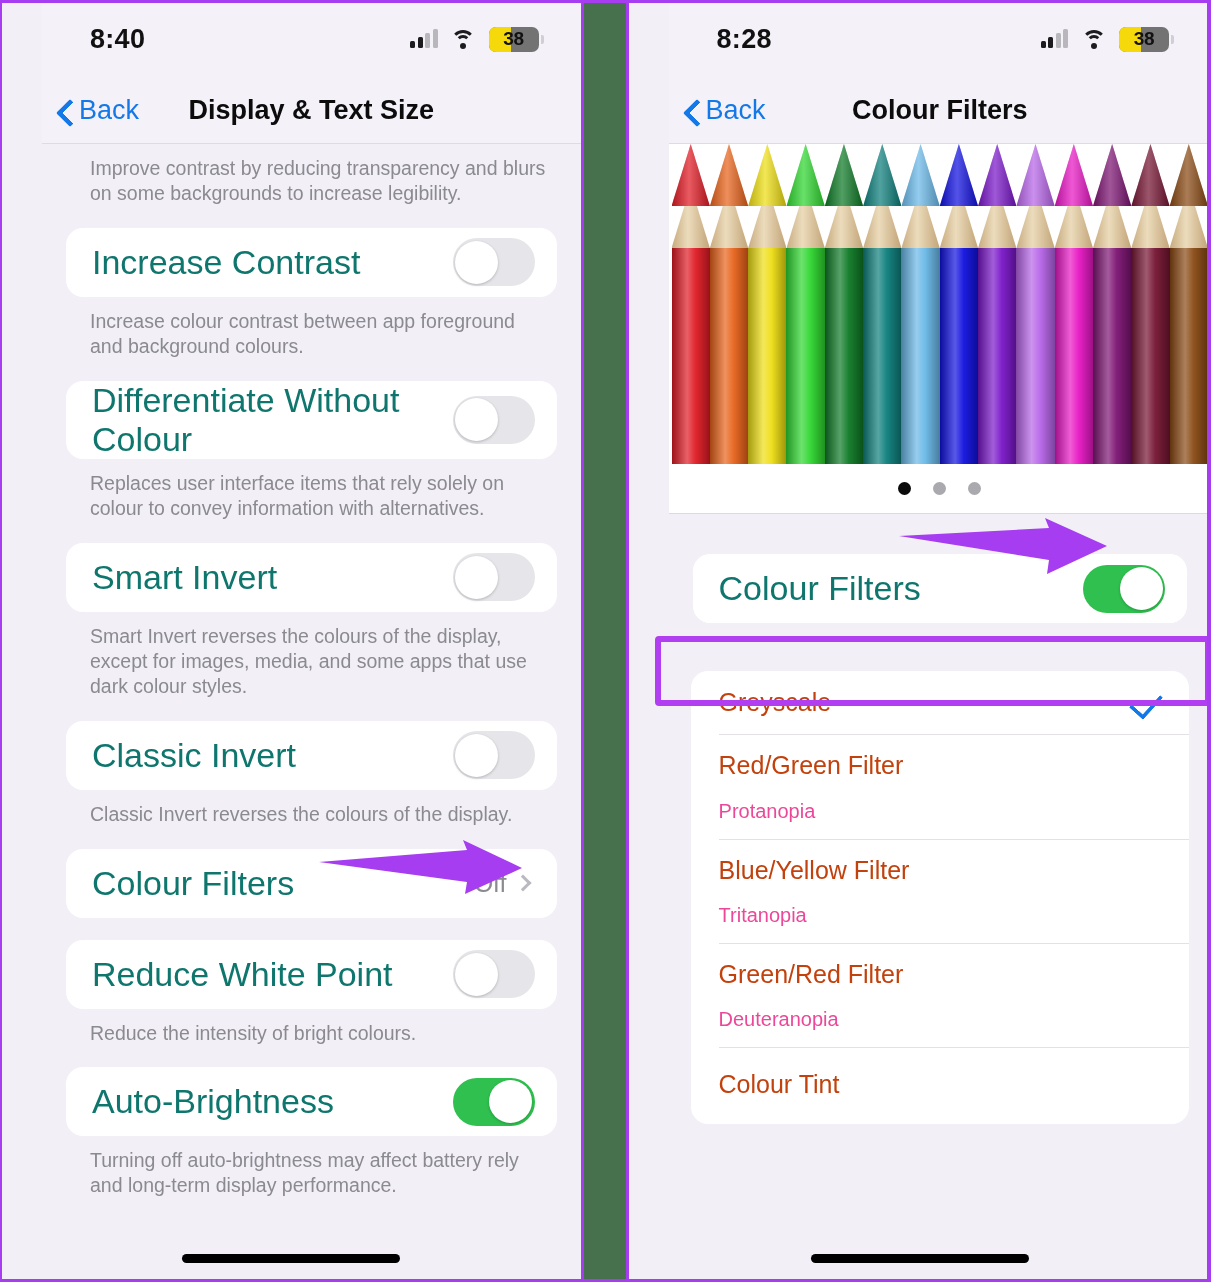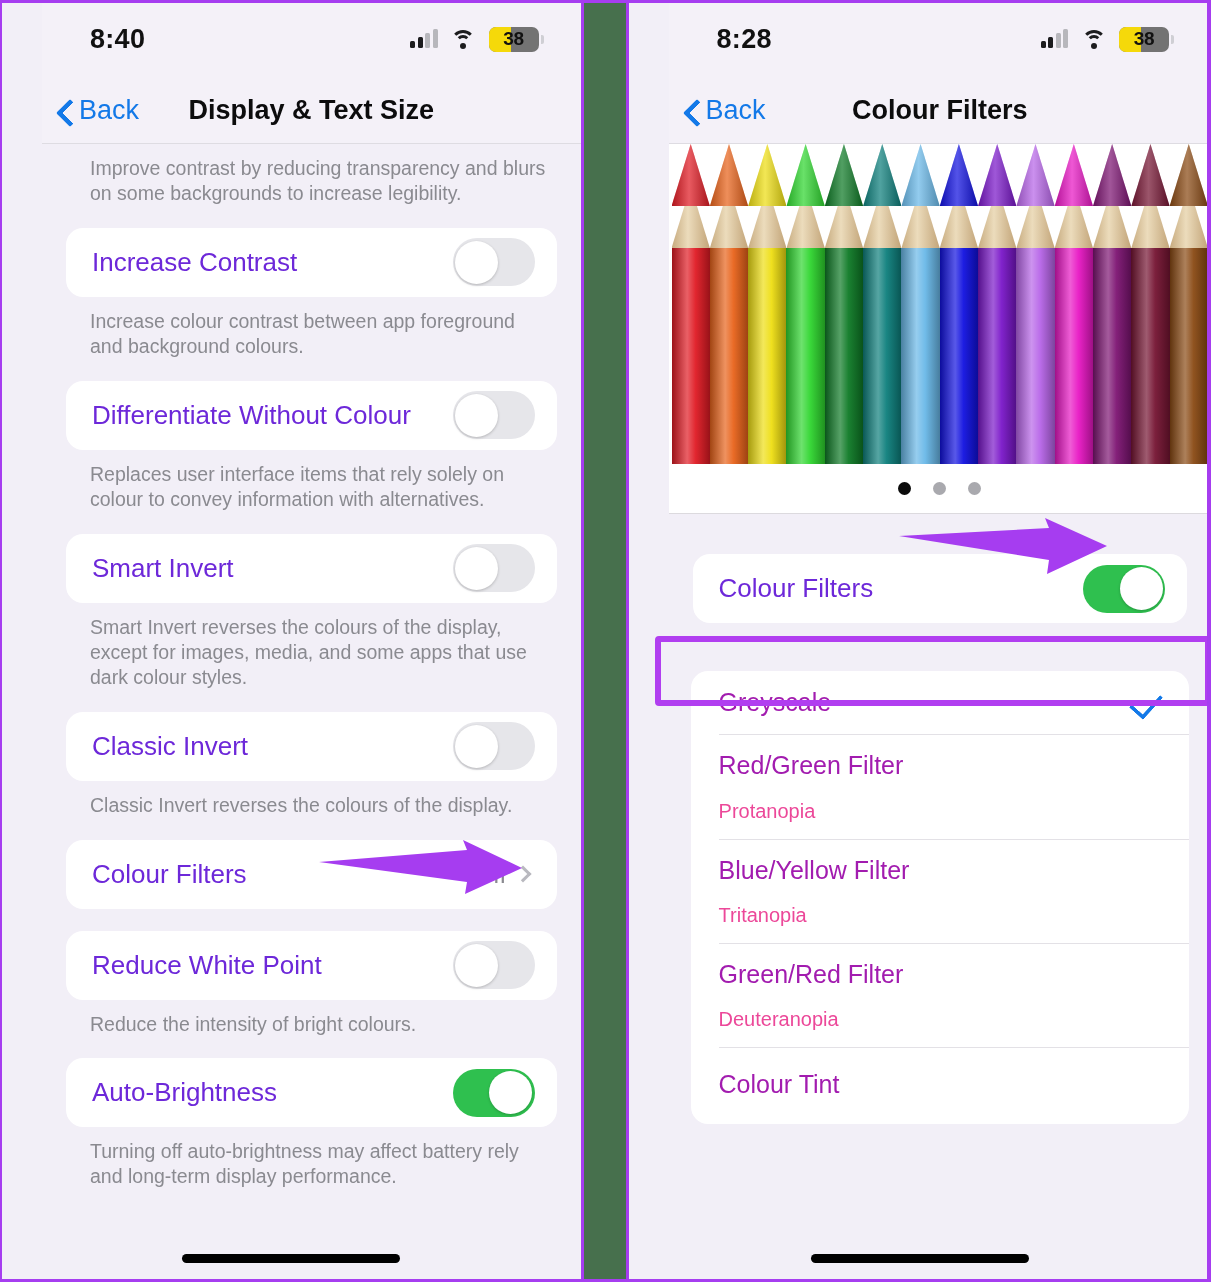--- a/index.html
+++ b/index.html
@@ -119,21 +119,21 @@
   .card {
     background: #ffffff;
     margin: 22px 24px 0 24px;
     border-radius: 17px;
     min-height: 69px;
     display: flex; align-items: center;
     padding: 0 22px 0 26px;
     cursor: pointer;
   }
   .card .row-label {
-    font-size: 26px; color: #6d28d9; flex: 1;
+    font-size: 34px; color: #0f766e; flex: 1;
   }
   .card .row-value {
     font-size: 25px; color: #8a8a90; margin-right: 10px;
   }
   .chev-right {
     width: 12px; height: 12px;
     border-top: 3px solid #b9b9bf; border-right: 3px solid #b9b9bf;
     transform: rotate(45deg); margin-right: 6px;
   }
 
@@ -210,21 +210,21 @@
   .opt-row {
     padding: 16px 26px 16px 28px;
     display: flex; align-items: center; cursor: pointer;
     position: relative;
   }
   .opt-row + .opt-row::before {
     content: ""; position: absolute; left: 28px; right: 0; top: 0;
     height: 1px; background: #e3e1e6;
   }
   .opt-texts { flex: 1; }
-  .opt-title { font-size: 25px; color: #a21caf; line-height: 1.25; }
+  .opt-title { font-size: 25px; color: #c2410c; line-height: 1.25; }
   .opt-sub { font-size: 20px; color: #ec4899; margin-top: 18px; }
   .check {
     width: 26px; height: 15px; position: relative; margin-right: 6px;
   }
   .check::before {
     content: ""; position: absolute; left: 0; top: -2px;
     width: 26px; height: 15px;
     border-left: 4px solid #1379e8; border-bottom: 4px solid #1379e8;
     transform: rotate(-48deg); border-radius: 1px;
   }

